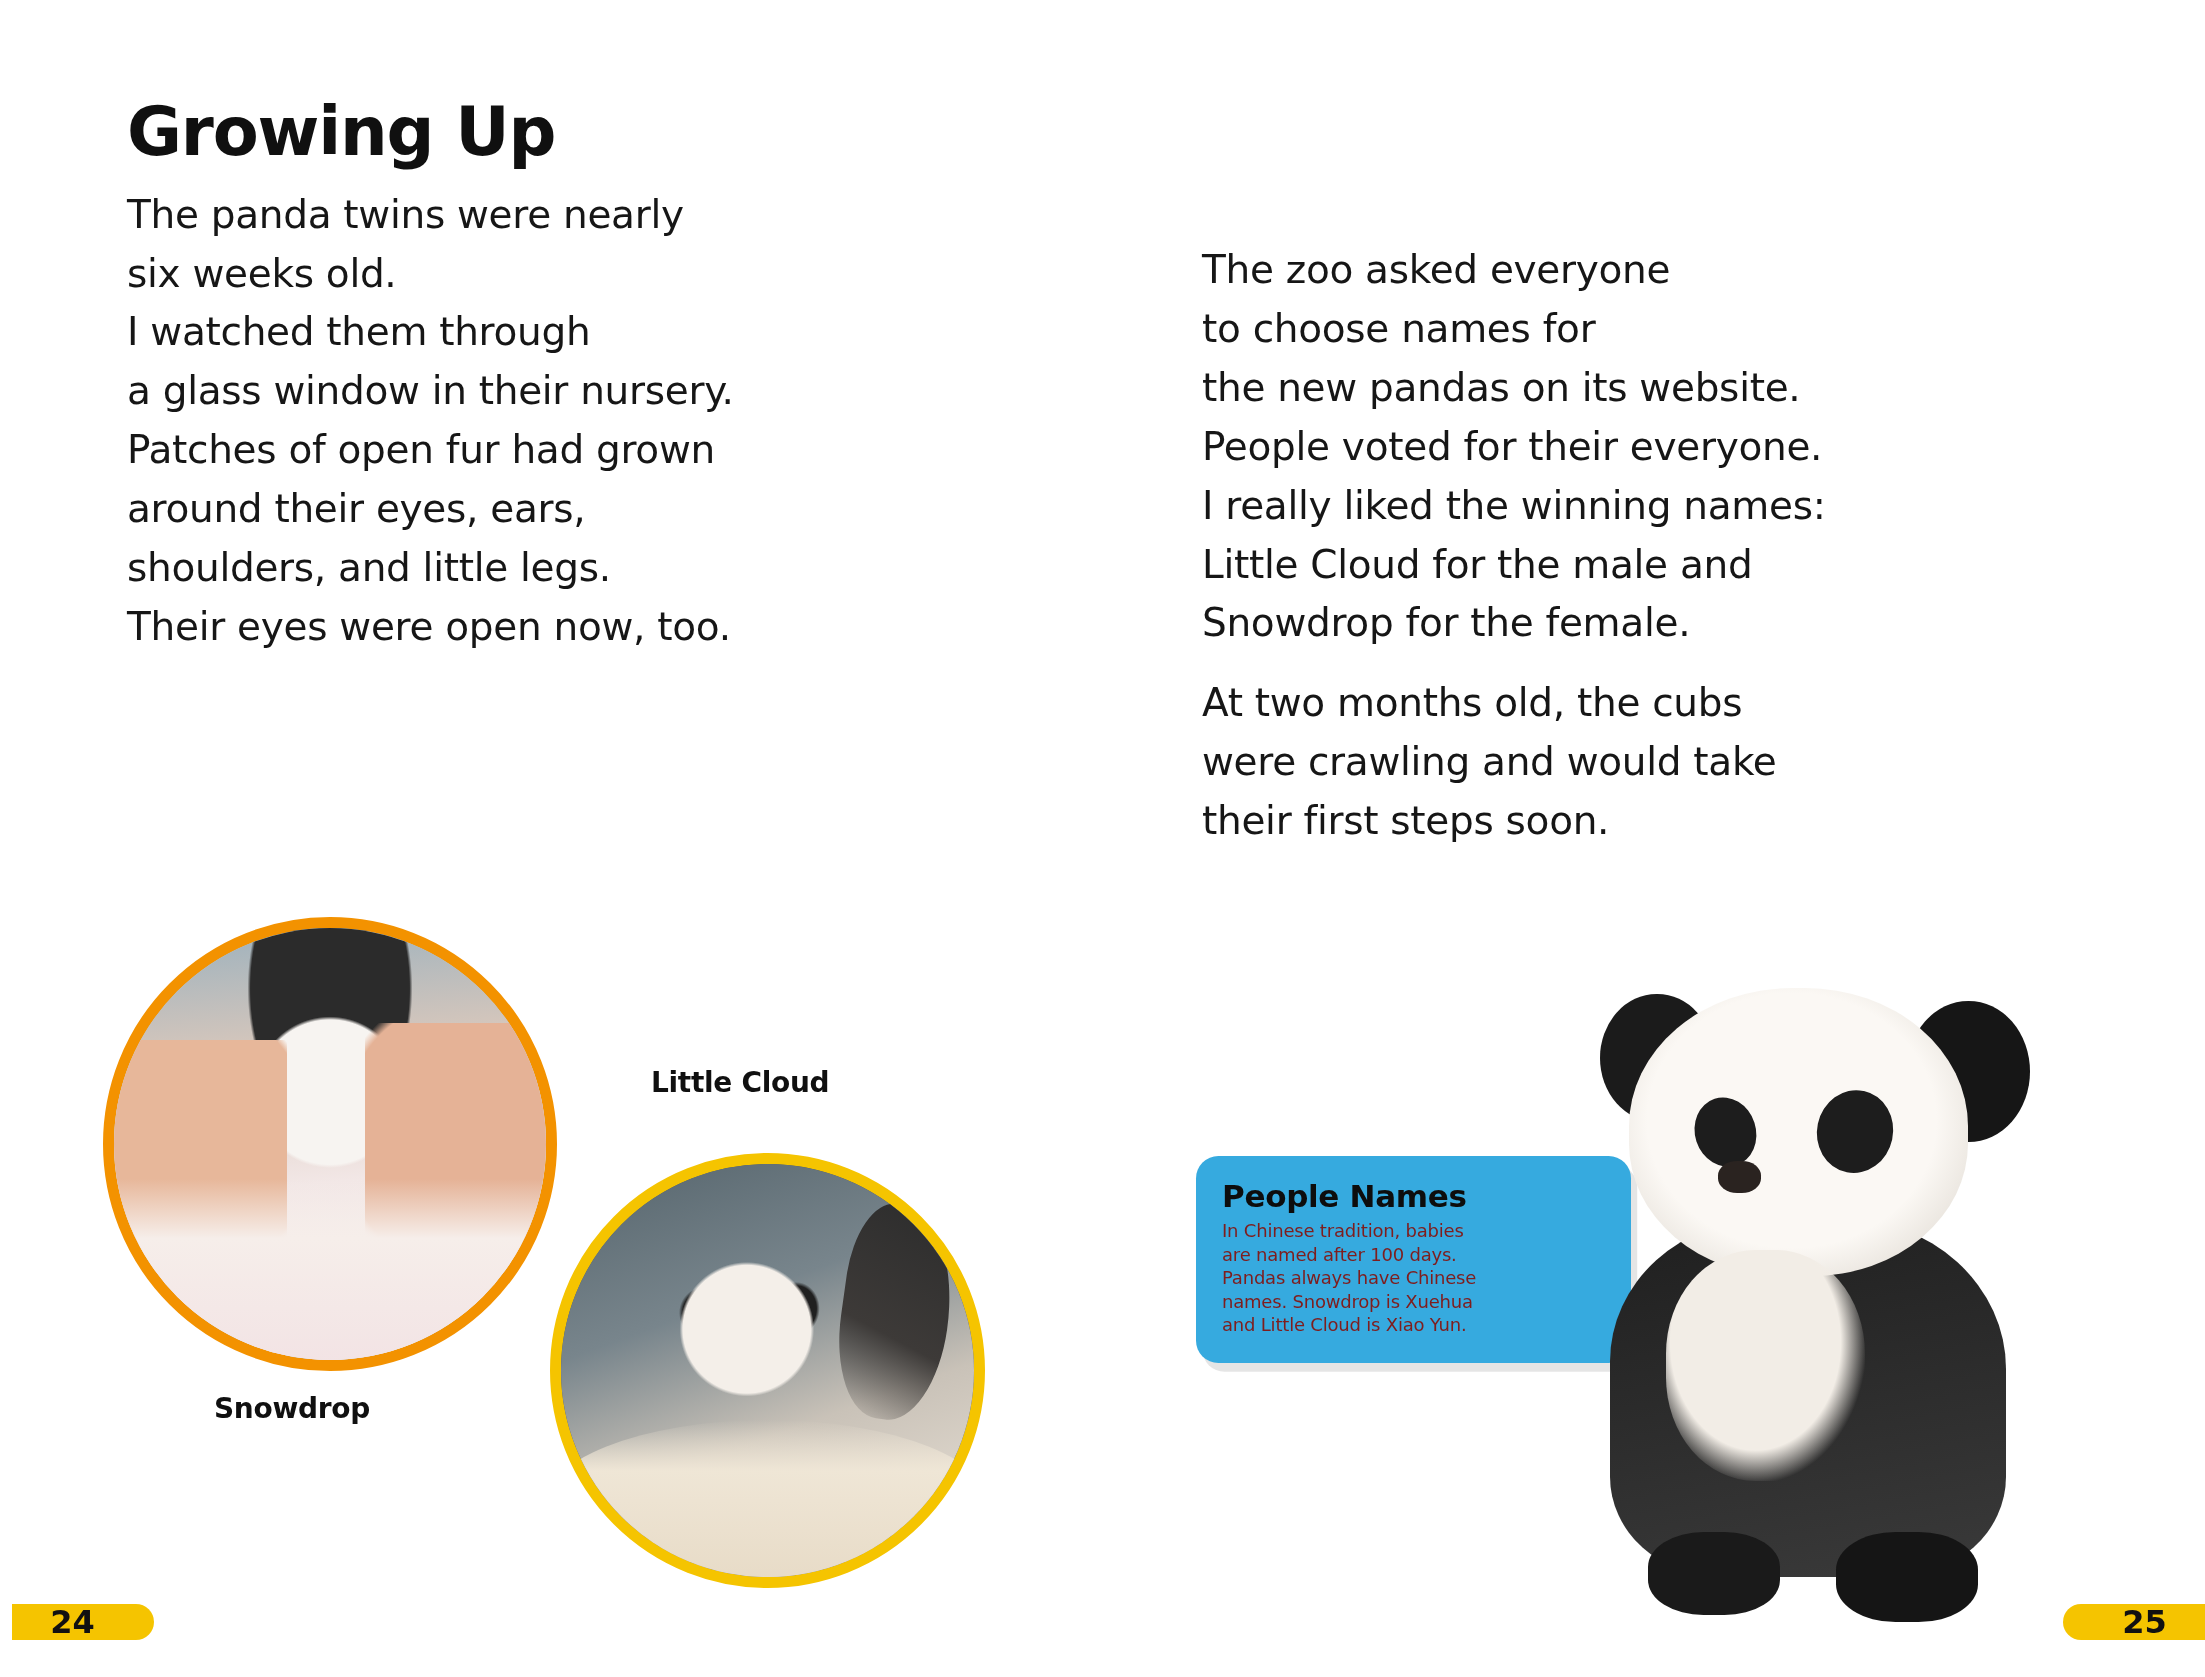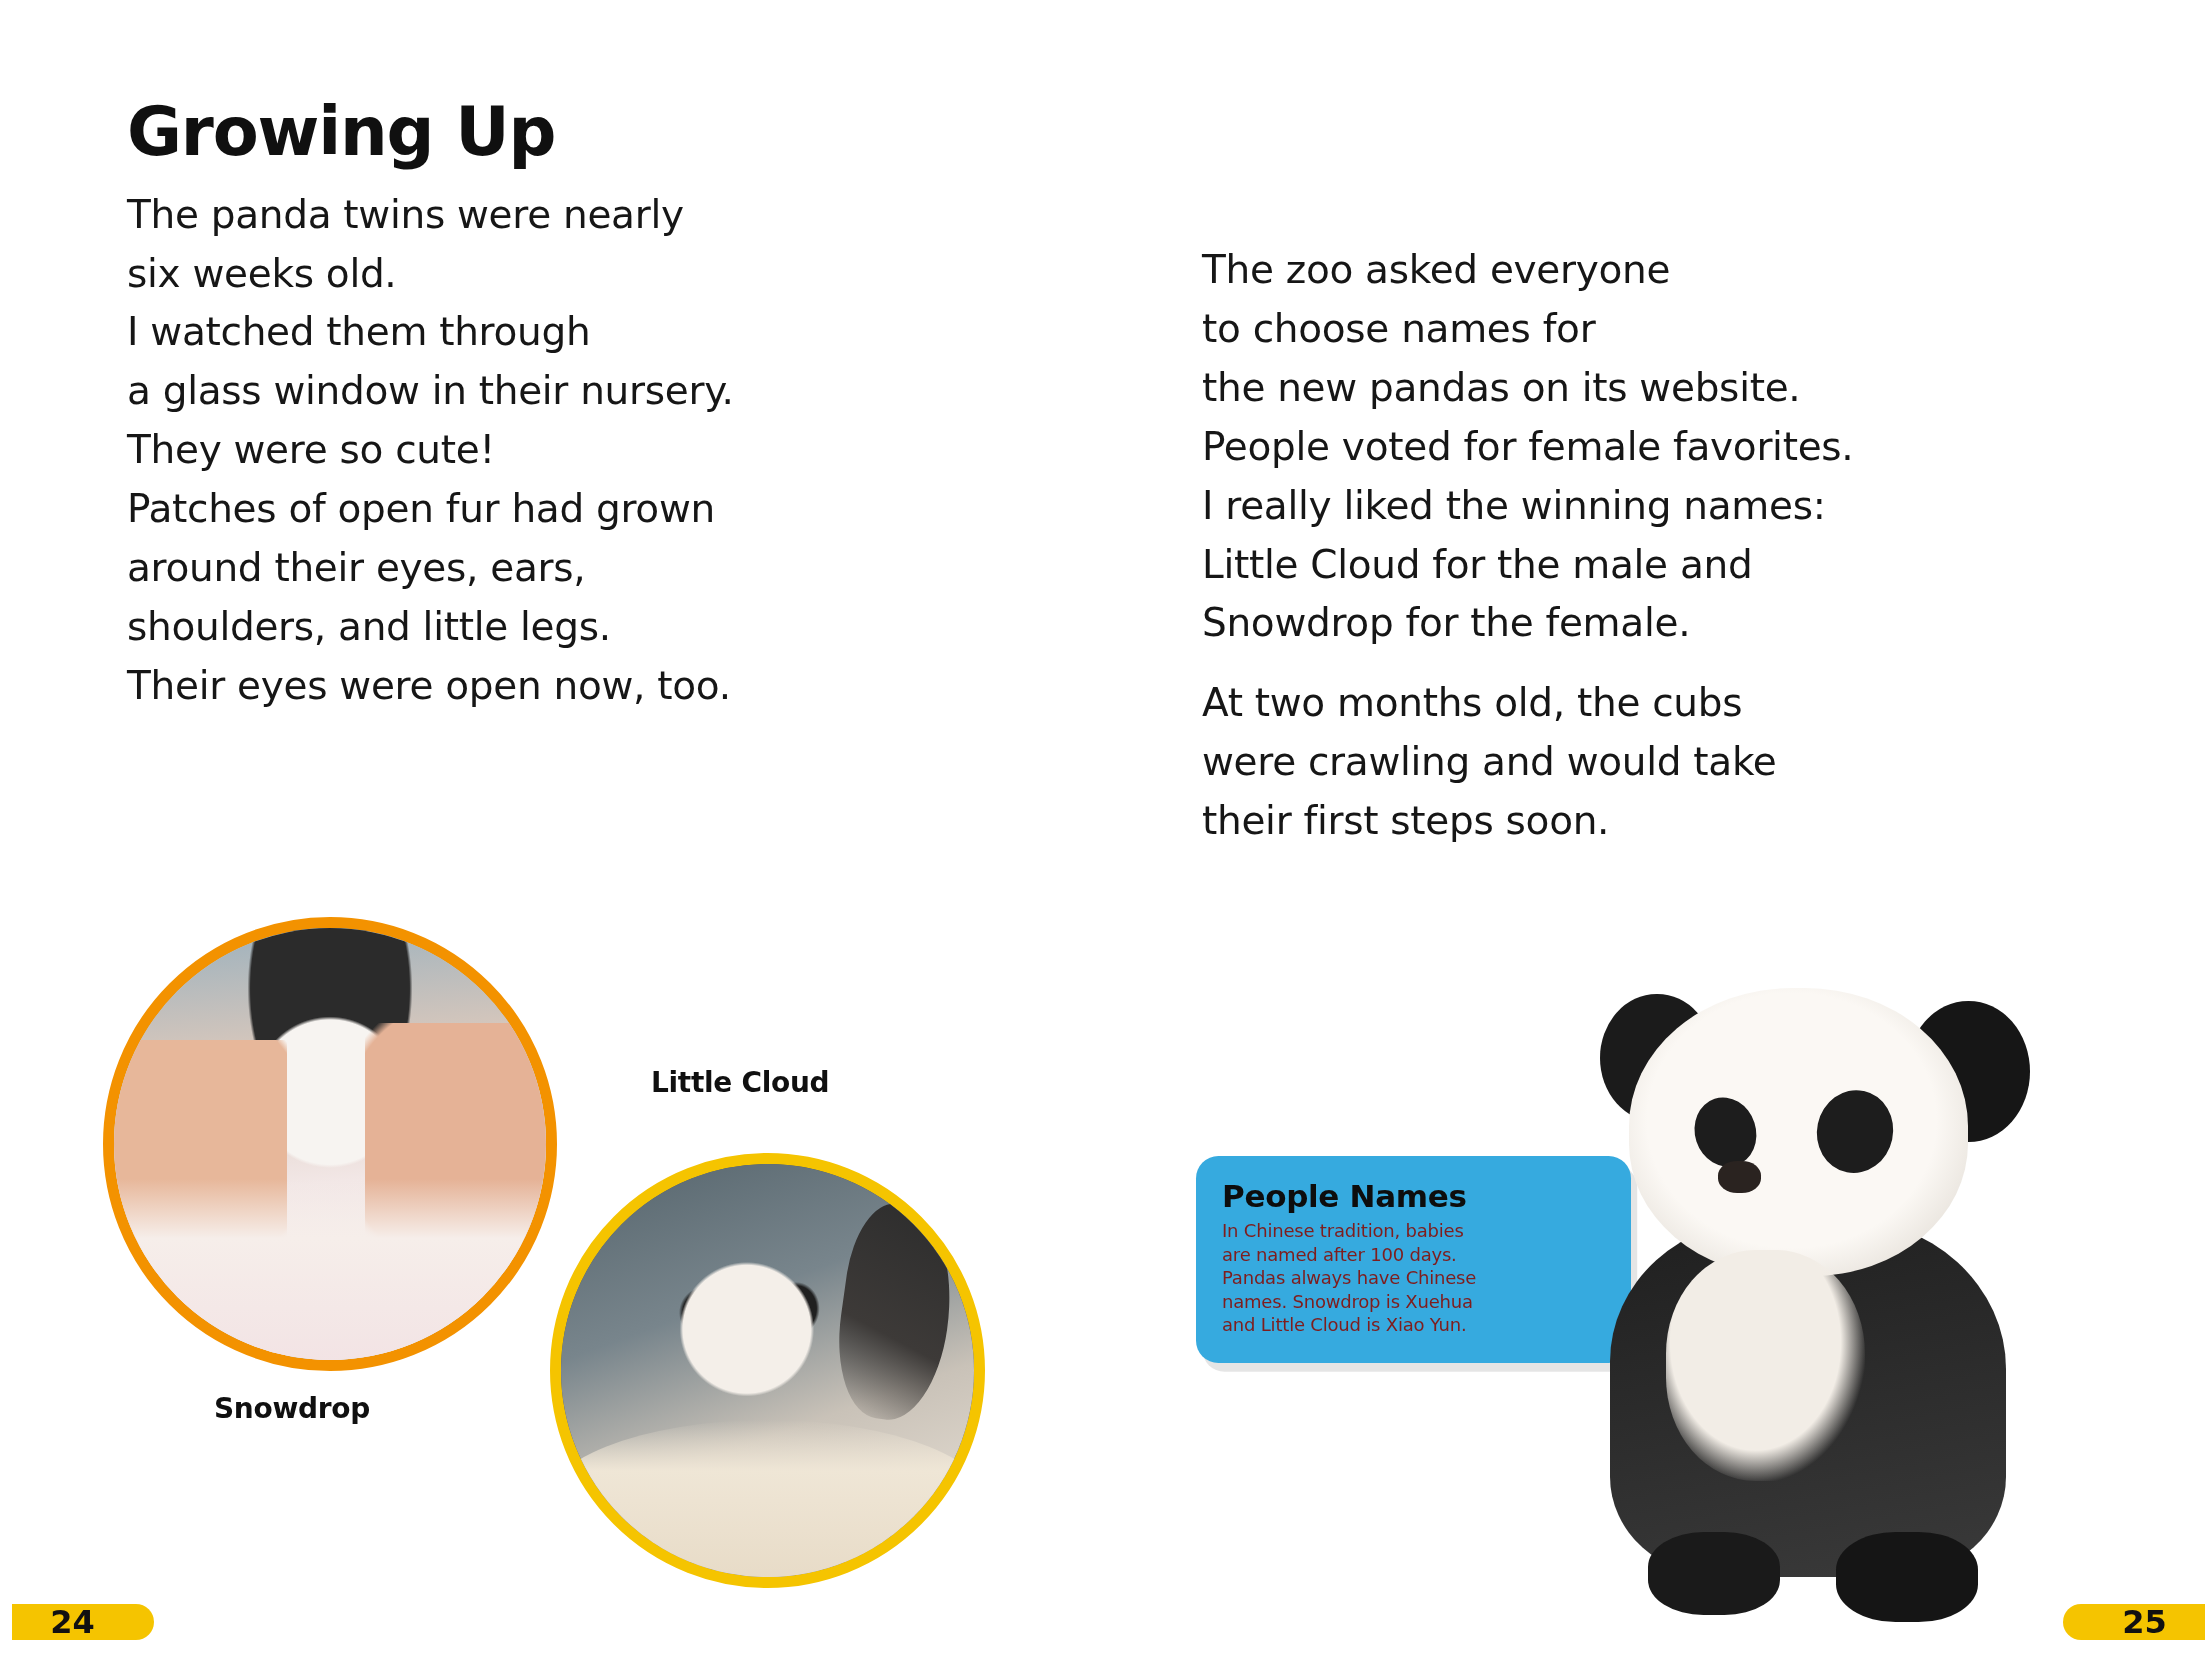--- a/index.html
+++ b/index.html
@@ -253,34 +253,33 @@
 
 <div class="page">
 
   <div class="left-col">
     <h1 class="heading">Growing Up</h1>
     <div class="body-text">
       <span class="line">The panda twins were nearly</span>
       <span class="line">six weeks old.</span>
       <span class="line">I watched them through</span>
       <span class="line">a glass window in their nursery.</span>
-      <span class="line">They were so cute!</span>
       <span class="line">Patches of open fur had grown</span>
       <span class="line">around their eyes, ears,</span>
       <span class="line">shoulders, and little legs.</span>
       <span class="line">Their eyes were open now, too.</span>
     </div>
   </div>
 
   <div class="right-col">
     <div class="body-text para">
       <span class="line">The zoo asked everyone</span>
       <span class="line">to choose names for</span>
       <span class="line">the new pandas on its website.</span>
-      <span class="line">People voted for female favorites.</span>
+      <span class="line">People voted for their everyone.</span>
       <span class="line">I really liked the winning names:</span>
       <span class="line">Little Cloud for the male and</span>
       <span class="line">Snowdrop for the female.</span>
     </div>
     <div class="body-text para">
       <span class="line">At two months old, the cubs</span>
       <span class="line">were crawling and would take</span>
       <span class="line">their first steps soon.</span>
     </div>
   </div>

